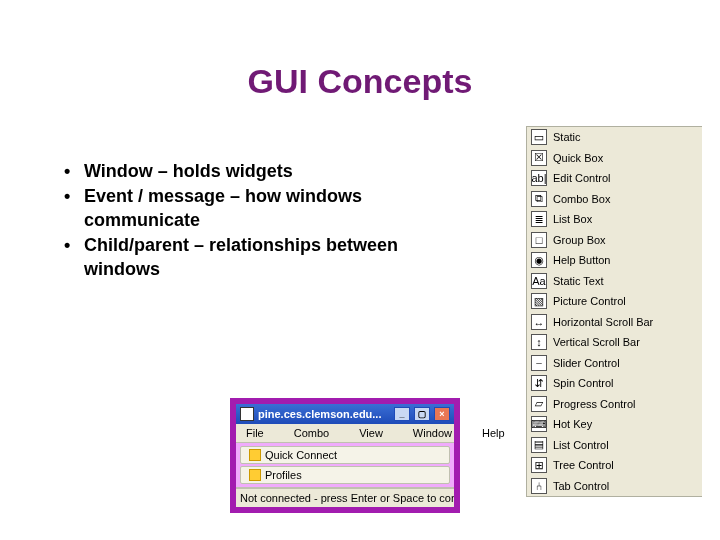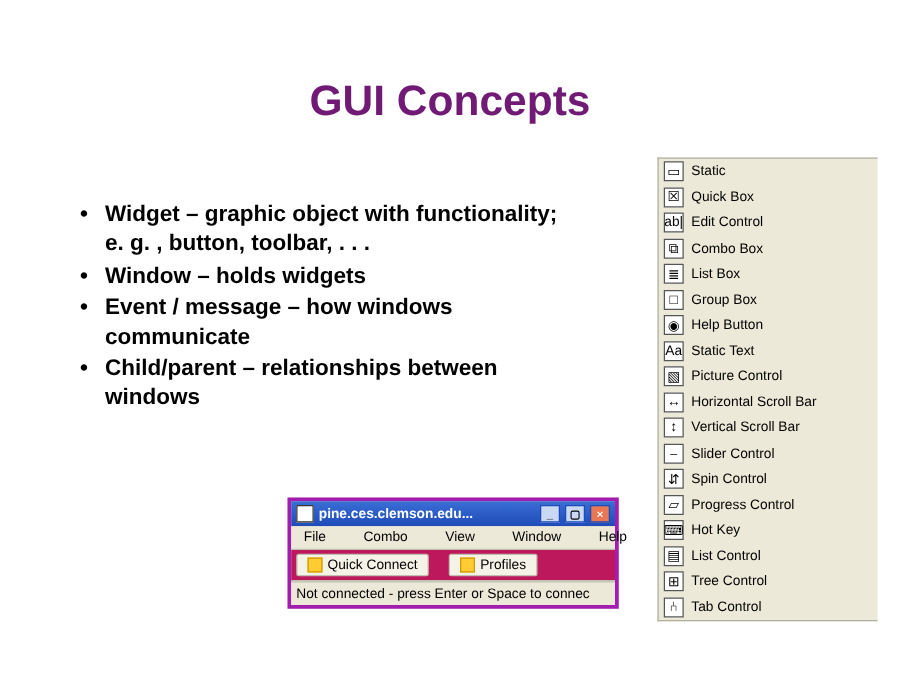--- a/index.html
+++ b/index.html
@@ -71,23 +71,23 @@
     align-items: center;
     justify-content: center;
     font-size: 11px;
     background: #fff;
     border: 1px solid #555;
   }
   .mini-window {
     position: absolute;
     left: 230px;
     top: 398px;
-    width: 265px;
-    background: #ece9d8;
-    border: 3px solid #a21caf;
+    width: 230px;
+    background: #ece9d8;
+    border: 6px solid #a21caf;
     font-family: Tahoma, sans-serif;
     font-size: 11px;
   }
   .mw-titlebar {
     background: linear-gradient(to bottom, #3a6ed5, #1e4bb8);
     color: #fff;
     height: 20px;
     display: flex;
     align-items: center;
     padding: 0 4px;
@@ -108,24 +108,25 @@
   .mw-menubar {
     display: flex;
     gap: 18px;
     padding: 2px 4px;
     background: #ece9d8;
     border-bottom: 1px solid #c0c0b0;
   }
   .mw-menubar span { padding: 1px 6px; }
   .mw-toolbar {
     display: flex;
-    gap: 16px;
+    gap: 2px;
     padding: 3px 4px;
-    background: #be185d;
+    background: #f0abfc;
     border-bottom: 1px solid #c0c0b0;
+    flex-direction: column;
   }
   .mw-tbbtn {
     display: flex;
     align-items: center;
     gap: 4px;
     padding: 2px 8px;
     border: 1px solid #c0c0b0;
     background: #f5f3e8;
     border-radius: 2px;
   }
@@ -149,21 +150,20 @@
     position: relative;
   }
 </style>
 </head>
 <body>
 
 <h1 class="title">GUI Concepts</h1>
 
 <div class="content-area">
   <ul class="bullet-list" id="bullets">
-      <li>Widget – graphic object with functionality; e. g. , button, toolbar, . . .</li>
       <li>Window – holds widgets</li>
       <li>Event / message – how windows communicate</li>
       <li>Child/parent – relationships between windows</li>
     </ul>
 </div>
 
 <div class="toolbox" id="toolbox">
     <div class="toolbox-row">
       <span class="icon">▭</span>
       <span>Static</span>

